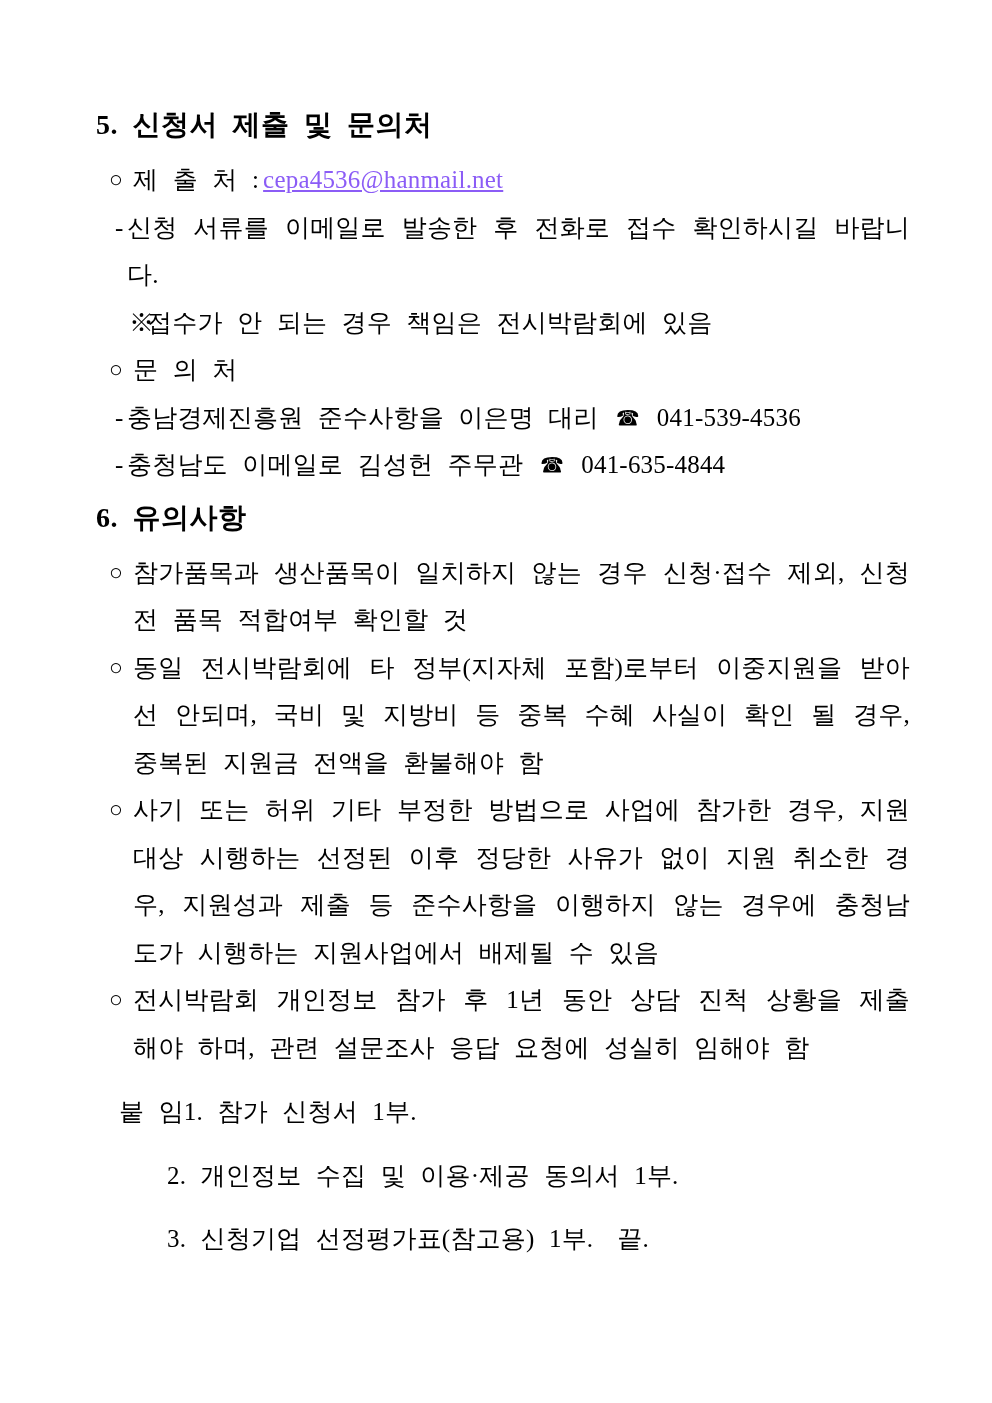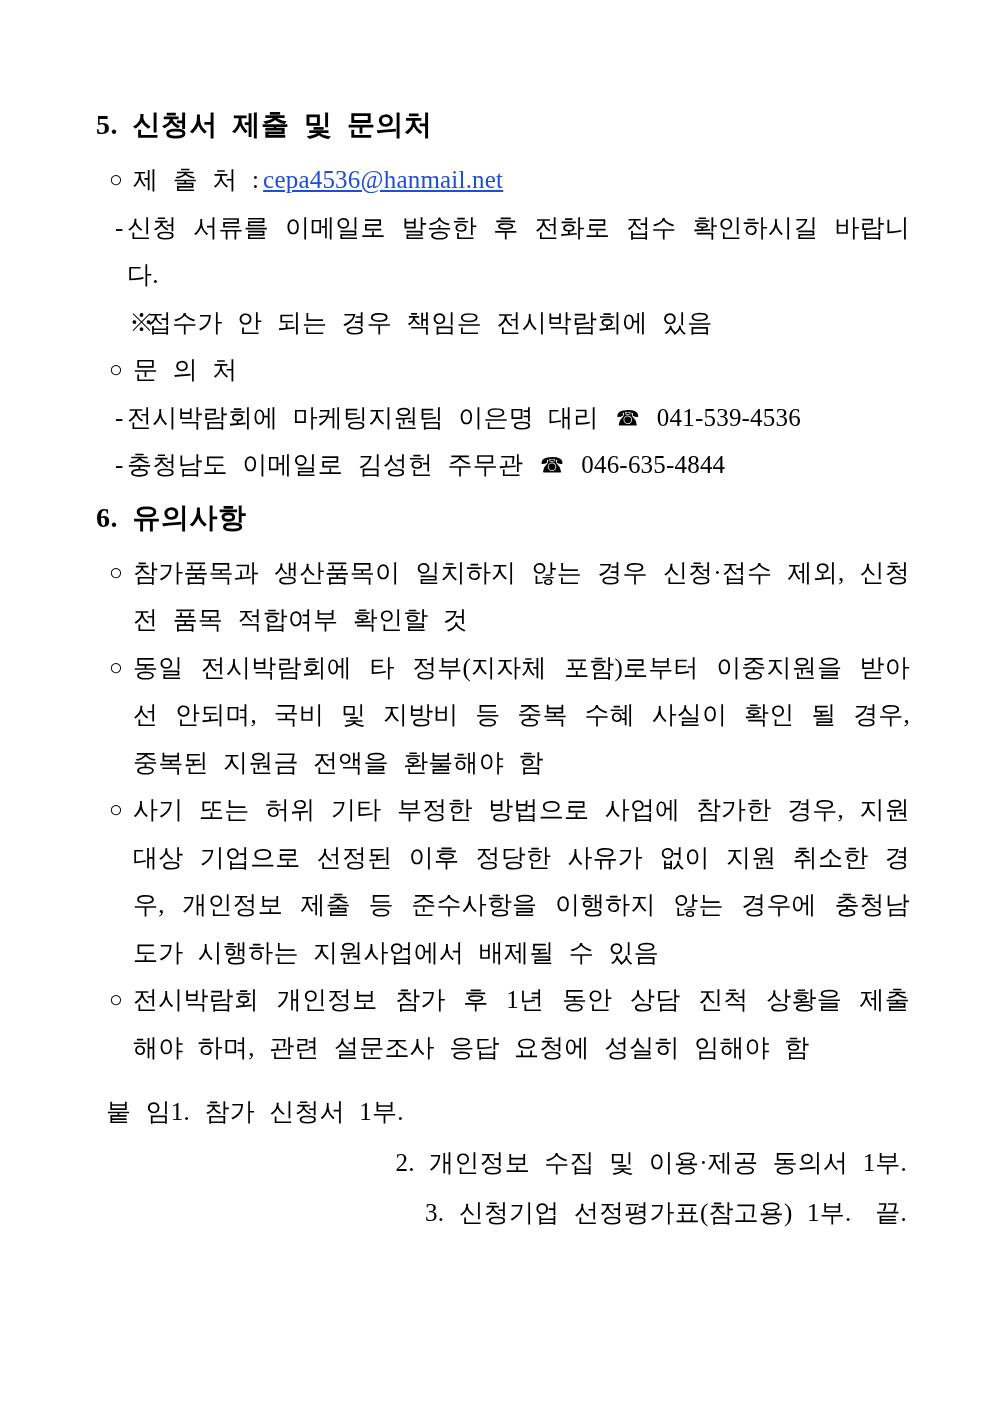--- a/index.html
+++ b/index.html
@@ -49,55 +49,55 @@
   .li-ref { padding-left: 51px; }
   .li-ref > .marker { left: 33px; }
   .email {
     text-decoration: underline;
     margin-left: 4px;
     cursor: pointer;
   }
   .phone-icon { margin: 0 2px; }
   .attachments { margin-top: 17px; }
   .att {
-    margin: 3px;
+    margin: 16px;
     line-height: 47.5px;
     word-spacing: 8px;
     letter-spacing: 0.2px;
   }
   .att-first { padding-left: 7px; }
-  .att-rest  { padding-left: 55px; text-align: right; }
+  .att-rest  { padding-left: 55px; }
   .att-end { margin-left: 24px; }
 </style>
 </head>
 <body>
 
 <div class="page">
 
   <h1 class="heading">5. 신청서 제출 및 문의처</h1>
 
-  <p class="li li-bullet"><span class="marker">○</span><span>제 출 처 :</span><a class="email" style="color: #1d4ed8;">cepa4536@hanmail.net</a></p>
+  <p class="li li-bullet"><span class="marker">○</span><span>제 출 처 :</span><a class="email" style="color: #8b5cf6;">cepa4536@hanmail.net</a></p>
 
   <p class="li li-dash"><span class="marker">-</span><span>신청 서류를 이메일로 발송한 후 전화로 접수 확인하시길 바랍니다.</span></p>
 
   <p class="li li-ref"><span class="marker">※</span><span>접수가 안 되는 경우 책임은 전시박람회에 있음</span></p>
 
   <p class="li li-bullet"><span class="marker">○</span><span>문 의 처</span></p>
 
-  <p class="li li-dash"><span class="marker">-</span><span>전시박람회에 마케팅지원팀 이은명 대리</span> <span class="phone-icon">☎</span> <span>041-539-4536</span></p>
+  <p class="li li-dash"><span class="marker">-</span><span>충남경제진흥원 준수사항을 이은명 대리</span> <span class="phone-icon">☎</span> <span>041-539-4536</span></p>
 
-  <p class="li li-dash"><span class="marker">-</span><span>충청남도 이메일로 김성헌 주무관</span> <span class="phone-icon">☎</span> <span>046-635-4844</span></p>
+  <p class="li li-dash"><span class="marker">-</span><span>충청남도 이메일로 김성헌 주무관</span> <span class="phone-icon">☎</span> <span>041-635-4844</span></p>
 
   <h1 class="heading heading-gap">6. 유의사항</h1>
 
   <p class="li li-bullet"><span class="marker">○</span><span>참가품목과 생산품목이 일치하지 않는 경우 신청·접수 제외, 신청 전 품목 적합여부 확인할 것</span></p>
 
   <p class="li li-bullet"><span class="marker">○</span><span>동일 전시박람회에 타 정부(지자체 포함)로부터 이중지원을 받아선 안되며, 국비 및 지방비 등 중복 수혜 사실이 확인 될 경우, 중복된 지원금 전액을 환불해야 함</span></p>
 
-  <p class="li li-bullet"><span class="marker">○</span><span>사기 또는 허위 기타 부정한 방법으로 사업에 참가한 경우, 지원 대상 기업으로 선정된 이후 정당한 사유가 없이 지원 취소한 경우, 개인정보 제출 등 준수사항을 이행하지 않는 경우에 충청남도가 시행하는 지원사업에서 배제될 수 있음</span></p>
+  <p class="li li-bullet"><span class="marker">○</span><span>사기 또는 허위 기타 부정한 방법으로 사업에 참가한 경우, 지원 대상 시행하는 선정된 이후 정당한 사유가 없이 지원 취소한 경우, 지원성과 제출 등 준수사항을 이행하지 않는 경우에 충청남도가 시행하는 지원사업에서 배제될 수 있음</span></p>
 
   <p class="li li-bullet"><span class="marker">○</span><span>전시박람회 개인정보 참가 후 1년 동안 상담 진척 상황을 제출 해야 하며, 관련 설문조사 응답 요청에 성실히 임해야 함</span></p>
 
   <div class="attachments">
     <p class="att att-first"><span>붙 임</span><span>1.</span> <span>참가 신청서 1부.</span></p>
     <p class="att att-rest"><span>2.</span> <span>개인정보 수집 및 이용·제공 동의서 1부.</span></p>
     <p class="att att-rest"><span>3.</span> <span>신청기업 선정평가표(참고용) 1부.</span><span class="att-end">끝.</span></p>
   </div>
 
 </div>

